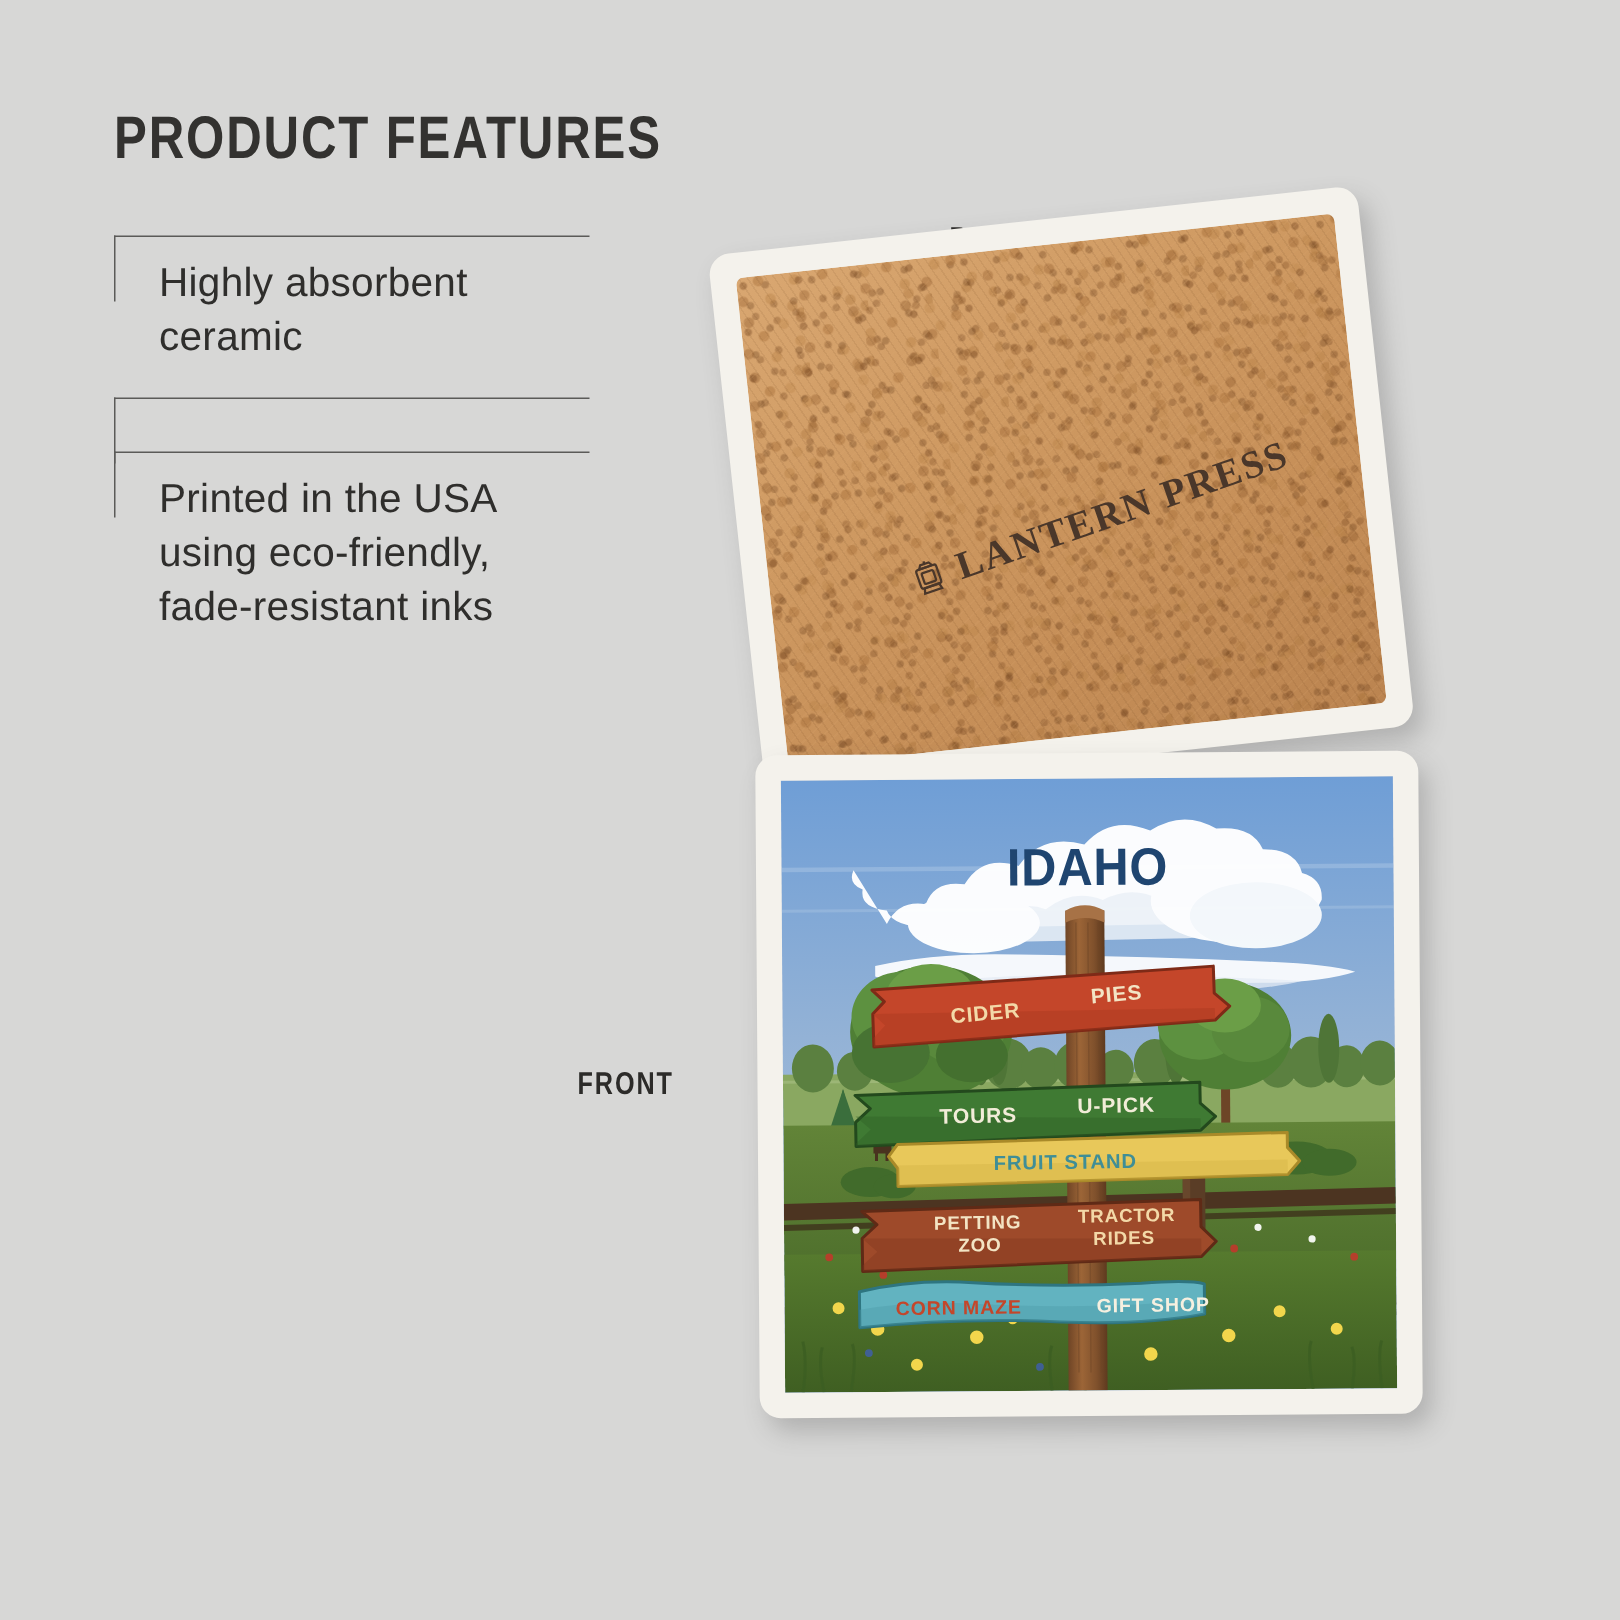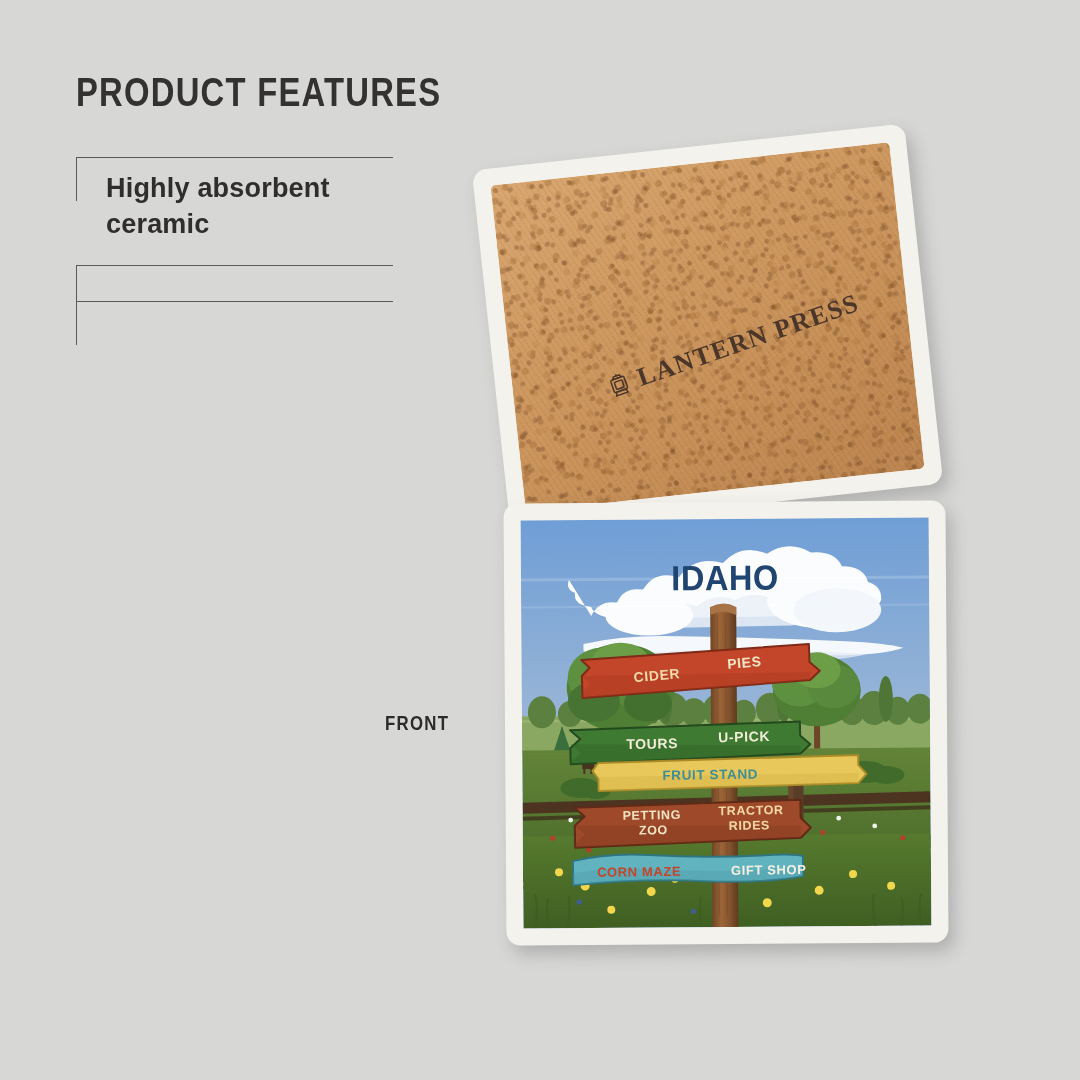--- a/index.html
+++ b/index.html
@@ -17,21 +17,21 @@
     font-weight:bold;font-size:40px;letter-spacing:1.5px;
     color:#333230;transform:scaleX(.82);transform-origin:left center;
     white-space:nowrap;line-height:1;
   }
   .feat-list{margin-top:45px;}
   .feat-item{position:relative;padding:14px 0 22px 30px;}
   .feat-item .rule{position:absolute;left:0;top:0;width:317px;height:1px;background:#5b5a58;}
   .feat-item .tick{position:absolute;left:0;top:0;width:1px;height:44px;background:#5b5a58;}
   .feat-text{
     font-size:27px;line-height:1.33;color:#2f2e2c;
-    letter-spacing:.2px;white-space:pre-line;font-weight:bold;
+    letter-spacing:.2px;white-space:pre-line;
   }
 
   
   .side-label{
     position:absolute;font-weight:bold;font-size:21px;letter-spacing:1.6px;
     color:#2c2b29;transform:scaleX(.8);
   }
   #label-back{left:633px;top:148px;transform-origin:left center;}
   #label-front{left:385px;top:711px;transform-origin:left center;}
 
@@ -116,20 +116,23 @@
         <div class="feat-text">Highly absorbent
 ceramic</div>
       </div>
       <div class="feat-item">
         <span class="rule"></span>
         <span class="tick"></span>
       </div>
       <div class="feat-item">
         <span class="rule"></span>
         <span class="tick"></span>
+        <div class="feat-text">Printed in the USA
+using eco-friendly,
+fade-resistant inks</div>
       </div>
     </div>
   </div>
 
   <div class="side-label" id="label-back">BACK</div>
   <div class="side-label" id="label-front">FRONT</div>
 
   <div class="coaster-back">
     <div class="tile-white"></div>
     <div class="cork">

